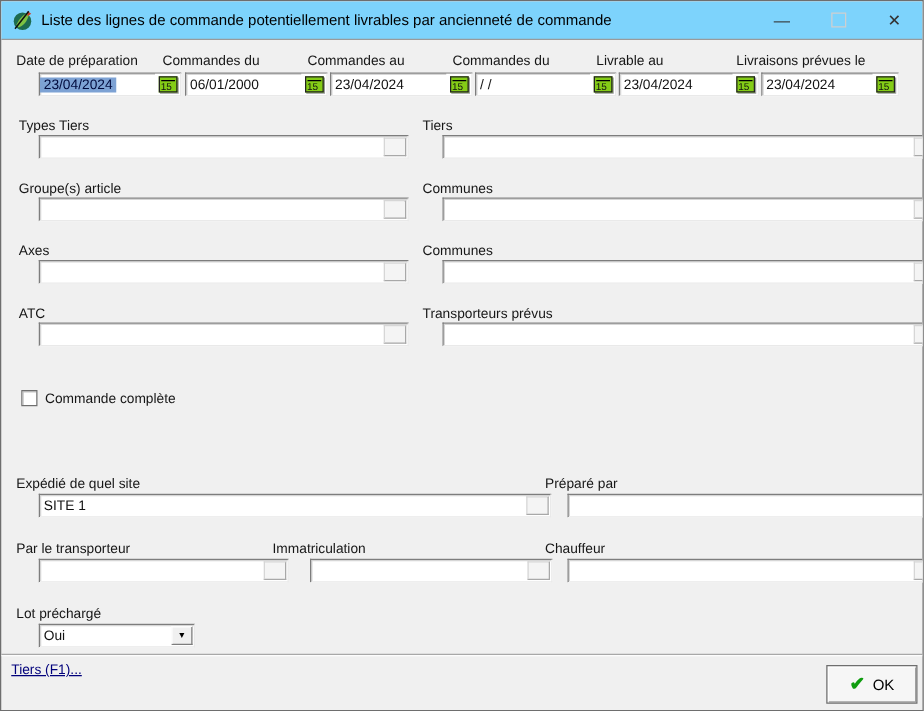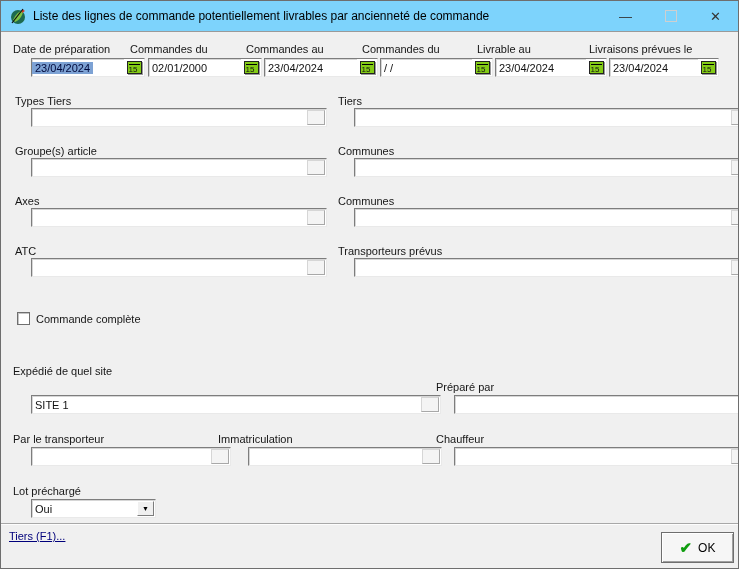--- a/index.html
+++ b/index.html
@@ -87,21 +87,21 @@
 
   <div class="fld" style="left:10px;top:26px;width:114px">
     <span class="txt sel">23/04/2024</span>
     <span class="cal-btn">
         <span class="cal-icon">
           <b>15</b>
         </span>
       </span>
   </div>
   <div class="fld" style="left:127px;top:26px;width:114px">
-    <span class="txt">02/01/2000</span>
+    <span class="txt">06/01/2000</span>
     <span class="cal-btn">
         <span class="cal-icon">
           <b>15</b>
         </span>
       </span>
   </div>
   <div class="fld" style="left:243px;top:26px;width:114px">
     <span class="txt">23/04/2024</span>
     <span class="cal-btn">
         <span class="cal-icon">
@@ -174,21 +174,21 @@
     <span class="side-btn"></span>
   </div>
   <div class="fld" style="left:333px;top:226px;width:397px">
     <span class="txt"></span>
     <span class="side-btn"></span>
   </div>
 
   <span class="chk" style="left:16px;top:280px"></span>
   <div class="lbl" style="left:35px;top:281px">Commande complète</div>
 
-  <div class="lbl" style="left:12px;top:333px">Expédié de quel site</div>
+  <div class="lbl" style="left:12px;top:349px">Expédié de quel site</div>
   <div class="lbl" style="left:435px;top:349px">Préparé par</div>
   <div class="fld" style="left:10px;top:363px;width:410px">
     <span class="txt">SITE 1</span>
     <span class="side-btn"></span>
   </div>
   <div class="fld" style="left:433px;top:363px;width:297px">
     <span class="txt"></span>
   </div>
 
   <div class="lbl" style="left:12px;top:401px">Par le transporteur</div>

